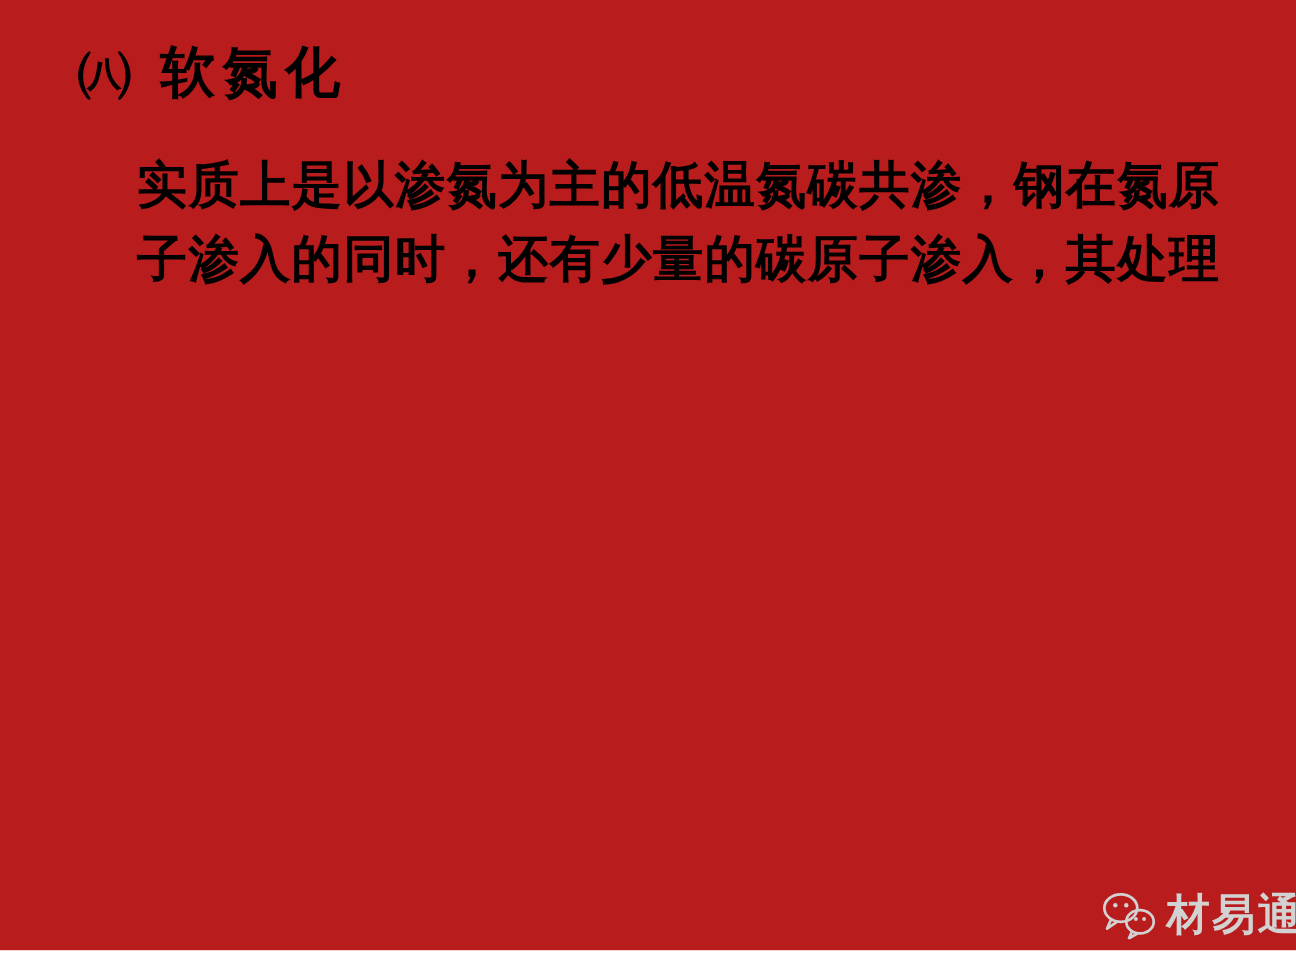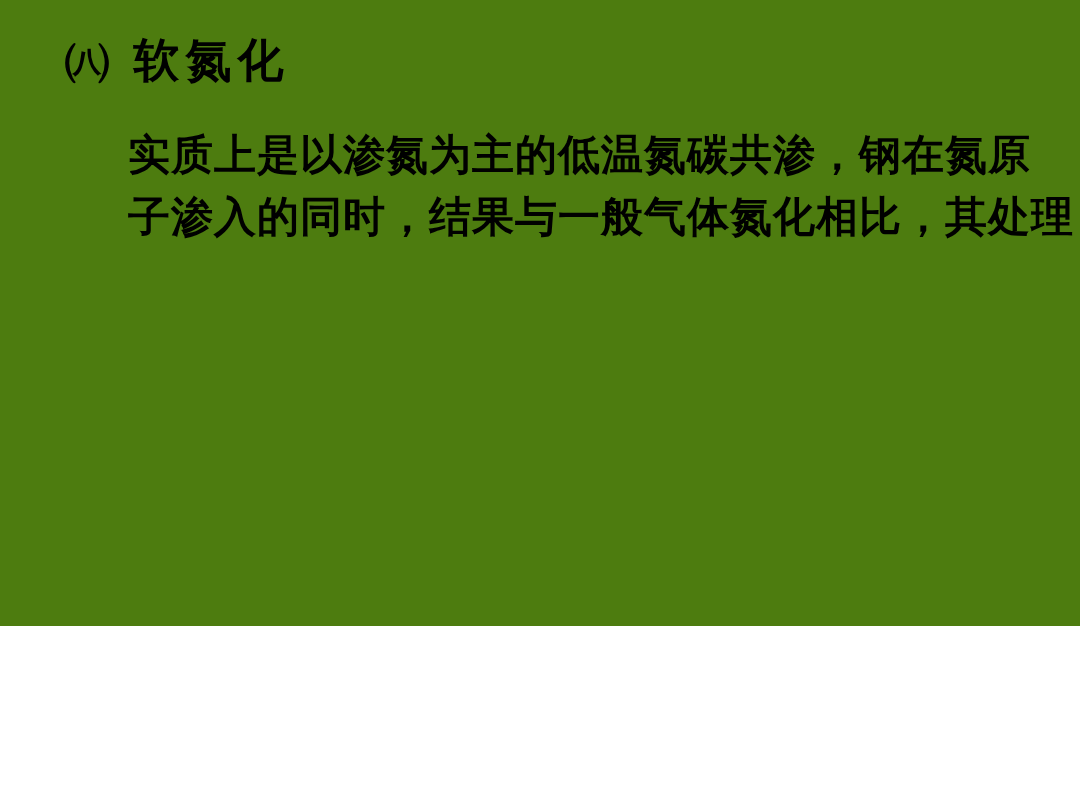--- a/index.html
+++ b/index.html
@@ -3,40 +3,40 @@
 <meta charset="utf-8">
 <style>
   html, body {
     margin: 0;
     padding: 0;
     background: #ffffff;
   }
   .slide {
     position: relative;
     width: 1080px;
-    height: 626px;
-    background: #4d7c0f;
+    height: 792px;
+    background: #b91c1c;
     overflow: hidden;
     font-family: "Liberation Serif", "DejaVu Serif", serif;
     color: #000000;
   }
   .slide-title {
     position: absolute;
     left: 64px;
     top: 36px;
     font-size: 46px;
     font-weight: 700;
     letter-spacing: 6px;
     white-space: nowrap;
     line-height: 1.1;
     margin: 0;
   }
   .paragraph {
     position: absolute;
-    left: 128px;
+    left: 114px;
     top: 124px;
   }
   .paragraph .line {
     font-size: 42px;
     font-weight: 700;
     letter-spacing: 1px;
     line-height: 62px;
     white-space: nowrap;
   }
   .diagram {
@@ -82,21 +82,21 @@
 </style>
 </head>
 <body>
 
 <div class="slide">
 
   <h1 class="slide-title">㈧ 软氮化</h1>
 
   <div class="paragraph">
     <div class="line">实质上是以渗氮为主的低温氮碳共渗，钢在氮原</div>
-    <div class="line">子渗入的同时，结果与一般气体氮化相比，其处理</div>
+    <div class="line">子渗入的同时，还有少量的碳原子渗入，其处理</div>
   </div>
 
   <div class="diagram">
 
     <svg class="brace" viewBox="0 0 48 192" aria-hidden="true">
       <path d="M 40 5
                C 24 7 27 26 27 46
                C 27 72 24 88 9 96
                C 24 104 27 120 27 146
                C 27 166 24 185 40 187" fill="none" stroke="#000000" stroke-width="7" stroke-linecap="round"></path>

